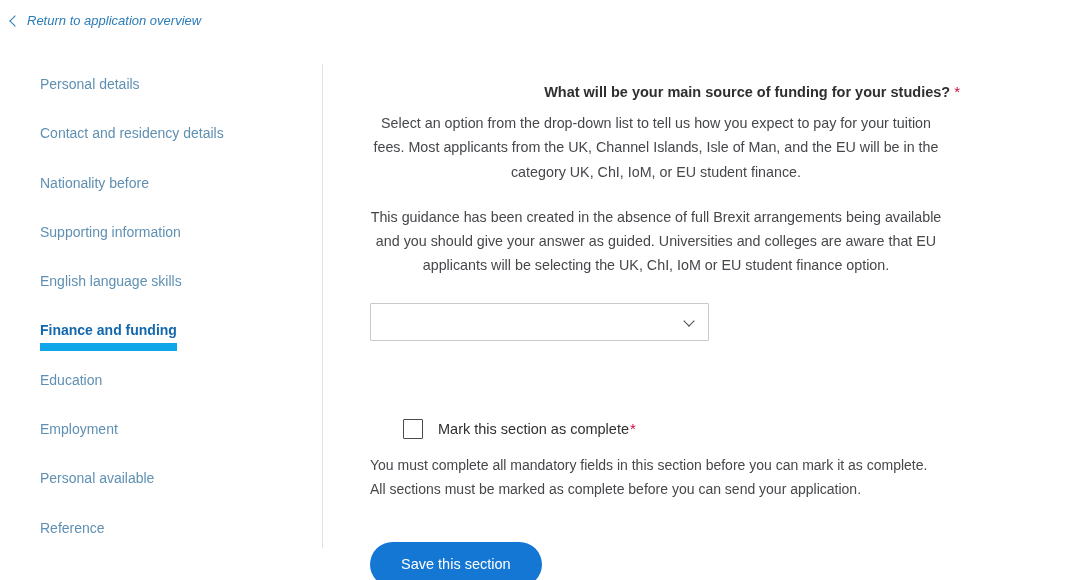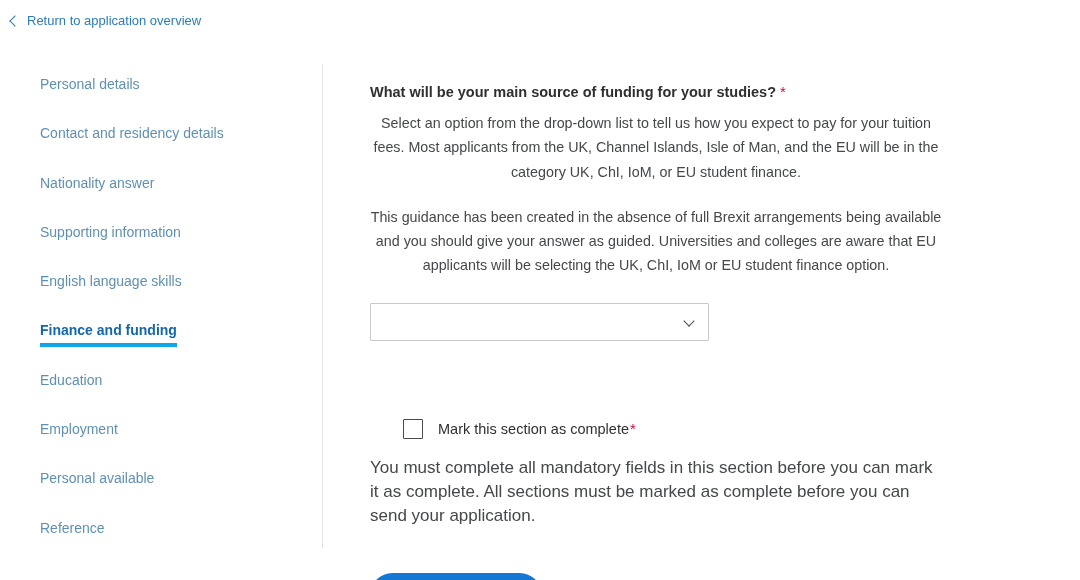--- a/index.html
+++ b/index.html
@@ -32,20 +32,21 @@
   }
   .return-link {
     display: inline-flex;
     align-items: center;
     gap: 9px;
     color: #2b7cb8;
     font-size: 13px;
     line-height: 16px;
     text-decoration: none;
     cursor: pointer;
+    font-style: italic;
   }
   .chev-left {
     display: inline-block;
     width: 10px;
     height: 10px;
     position: relative;
     flex: 0 0 auto;
   }
   .chev-left::before {
     content: "";
@@ -85,38 +86,39 @@
     text-decoration: none;
     cursor: pointer;
     white-space: nowrap;
     padding-top: 10px;
   }
   .nav-item.active {
     color: #1368ad;
     font-weight: bold;
   }
   .nav-item.active .nav-label {
-    border-bottom: 4px solid #0ea5e9;
+    border-bottom: 8px solid #0ea5e9;
     padding-bottom: 3px;
   }
   .nav-label { display: inline-block; }
 
   
   .main {
     position: absolute;
     left: 370px;
     top: 82px;
     width: 590px;
   }
   .q-title {
     font-size: 14.5px;
     font-weight: bold;
     color: #2f2f2f;
     line-height: 20px;
     margin: 0 0 9px 0;
+    text-align: right;
   }
   .req-star {
     color: #cf0a3c;
     font-weight: normal;
     font-size: 15px;
     margin-left: 4px;
   }
   .body-text {
     font-size: 14.3px;
     color: #45474a;
@@ -187,21 +189,21 @@
   .check-label {
     margin-left: 15px;
     font-size: 14.5px;
     color: #2f2f2f;
     line-height: 20px;
     cursor: pointer;
   }
   .check-label .req-star { margin-left: 1px; }
 
   .help-text {
-    font-size: 17px;
+    font-size: 14px;
     color: #45474a;
     line-height: 24.3px;
     max-width: 572px;
   }
 
   
   .save-btn {
     margin-top: 27px;
     display: inline-block;
     background: #1477d4;
@@ -229,21 +231,21 @@
   </div>
 
   <nav class="sidebar">
     <a class="nav-item" href="#">
       <span class="nav-label">Personal details</span>
     </a>
     <a class="nav-item" href="#">
       <span class="nav-label">Contact and residency details</span>
     </a>
     <a class="nav-item" href="#">
-      <span class="nav-label">Nationality answer</span>
+      <span class="nav-label">Nationality before</span>
     </a>
     <a class="nav-item" href="#">
       <span class="nav-label">Supporting information</span>
     </a>
     <a class="nav-item" href="#">
       <span class="nav-label">English language skills</span>
     </a>
     <a class="nav-item active" href="#">
       <span class="nav-label">Finance and funding</span>
     </a>

